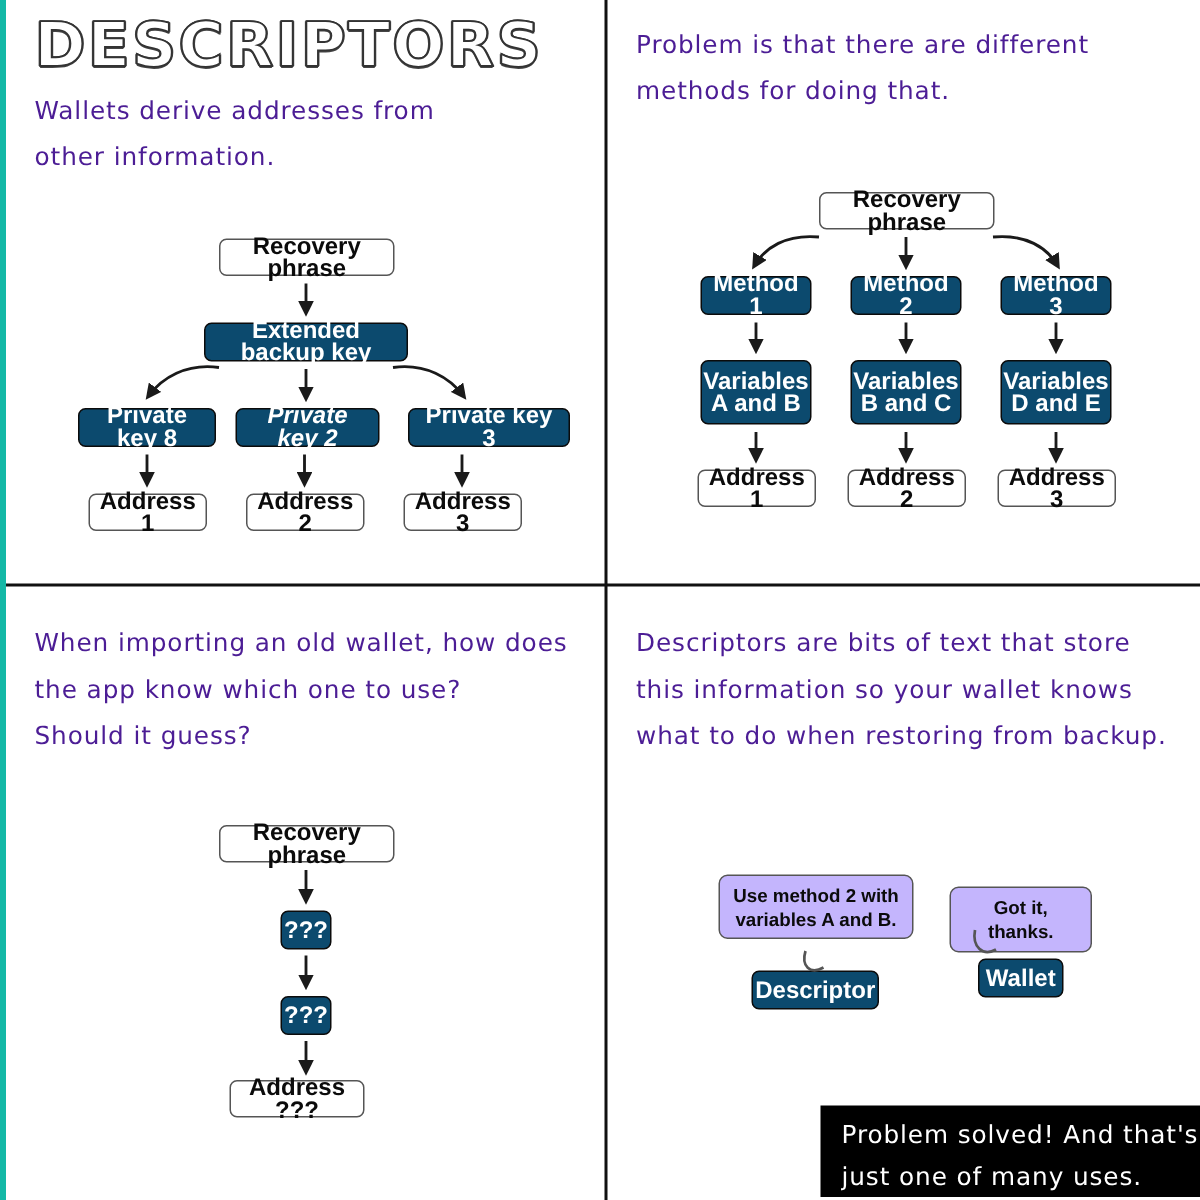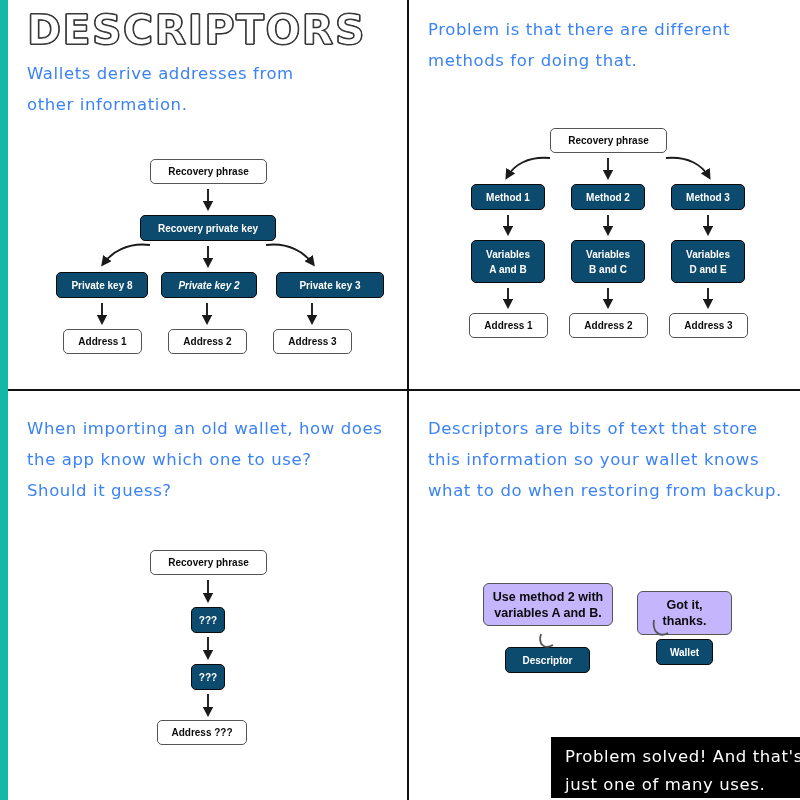--- a/index.html
+++ b/index.html
@@ -7,21 +7,21 @@
     padding: 0;
     background: #ffffff;
   }
   #page {
     position: relative;
     width: 800px;
     height: 800px;
     background: #ffffff;
     overflow: hidden;
     font-family: "DejaVu Sans", sans-serif;
-    border-left: 8px solid #14b8a6;
+    border-left: 4px solid #14b8a6;
     box-sizing: border-box;
   }
   
   .divider-v {
     position: absolute;
     left: 399px;
     top: 0;
     width: 2px;
     height: 800px;
     background: #111;
@@ -58,38 +58,38 @@
       -1px 0 #444, 1px 0 #444, 0 -1px #444, 0 1px #444;
     white-space: nowrap;
   }
 
   
   .hand {
     position: absolute;
     font-family: "DejaVu Sans", sans-serif;
     font-size: 16.5px;
     font-weight: 400;
-    color: #3b82f6;
+    color: #4c1d95;
     line-height: 31px;
     letter-spacing: 0.6px;
     white-space: pre-line;
   }
   .hand.light { color: #ffffff; }
 
   
   .node {
     position: absolute;
     box-sizing: border-box;
     display: flex;
     align-items: center;
     justify-content: center;
     text-align: center;
     font-family: "Liberation Sans", sans-serif;
     font-weight: 700;
-    font-size: 10px;
+    font-size: 16px;
     line-height: 15px;
     border-radius: 5px;
     padding: 0 7px;
     white-space: pre-line;
   }
   .node.light {
     background: #ffffff;
     color: #0b0b0b;
     border: 1.6px solid #555;
   }
@@ -142,21 +142,21 @@
   <div class="divider-v"></div>
   <div class="divider-h"></div>
 
   <div class="panel" id="panel-tl">
     <div class="title">DESCRIPTORS</div>
     <div class="hand" style="left:19px; top:58px; width:370px;">Wallets derive addresses from
 other information.</div>
 
     <div class="node light" style="left:142px; top:159px; width:117px; height:25px;">Recovery phrase</div>
 
-    <div class="node dark" style="left:132px; top:215px; width:136px; height:26px;">Recovery private key</div>
+    <div class="node dark" style="left:132px; top:215px; width:136px; height:26px;">Extended backup key</div>
 
     <div class="node dark" style="left:48px; top:272px; width:92px; height:26px;">Private key 8</div>
     <div class="node dark" style="left:153px; top:272px; width:96px; height:26px;font-style:italic;">Private key 2</div>
     <div class="node dark" style="left:268px; top:272px; width:108px; height:26px;">Private key 3</div>
 
     <div class="node light" style="left:55px; top:329px; width:79px; height:25px;">Address 1</div>
     <div class="node light" style="left:160px; top:329px; width:79px; height:25px;">Address 2</div>
     <div class="node light" style="left:265px; top:329px; width:79px; height:25px;">Address 3</div>
   </div>
 

